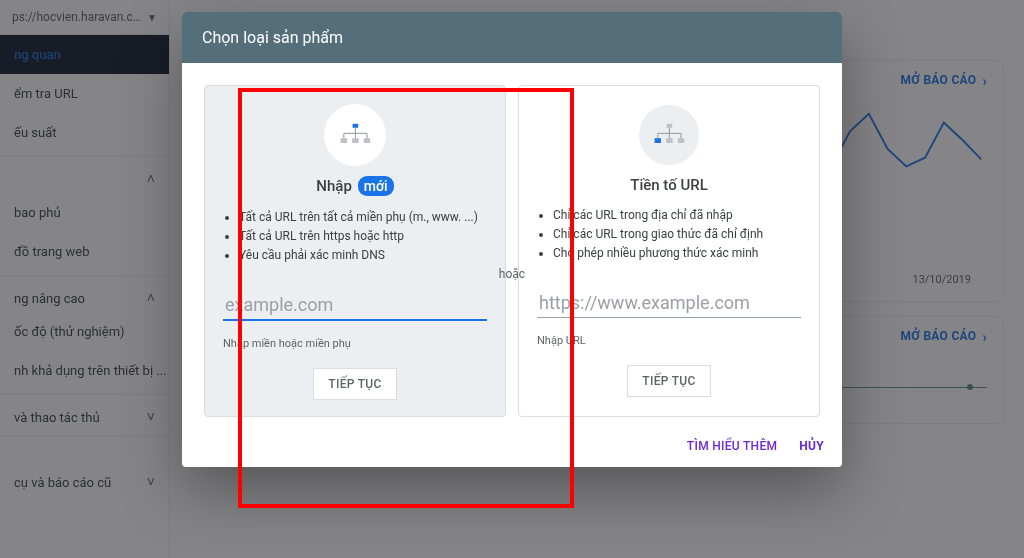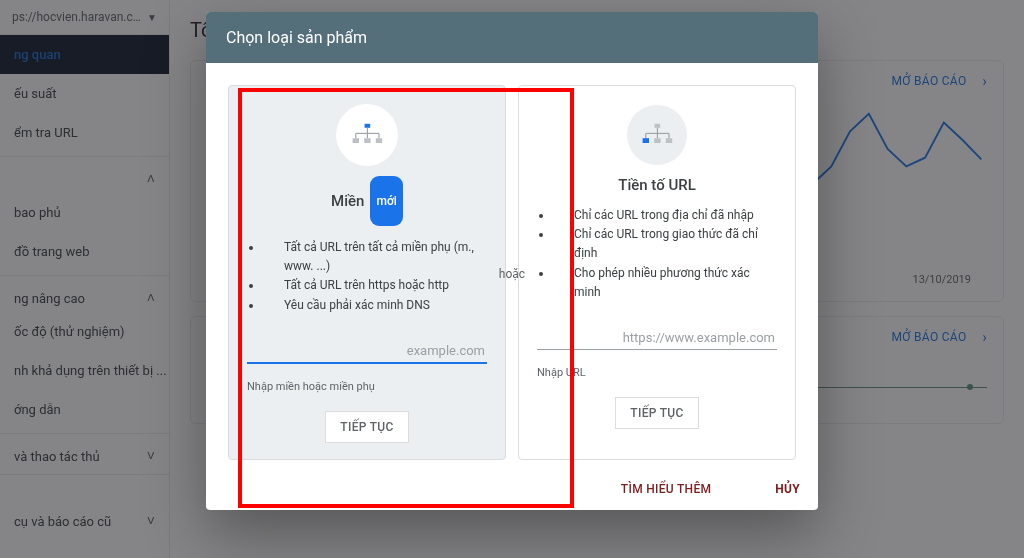--- a/index.html
+++ b/index.html
@@ -20,39 +20,39 @@
 .nav-item.selected { background: #0f172a; color: #1967d2; font-weight: 500; }
 .nav-group-header { padding: 10px 14px 6px; font-size: 13px; color: #3c4043; display: flex; justify-content: space-between; align-items: center; }
 .nav-group-header .chev { font-size: 14px; color: #5f6368; }
 .nav-sep { height: 1px; background: #e8eaed; margin: 4px 0; }
 
 .main { flex: 1; position: relative; padding: 18px 20px 0 20px; overflow: hidden; }
 .page-title { font-size: 20px; color: #202124; margin-bottom: 18px; }
 
 .card { border: 1px solid #e8eaed; border-radius: 6px; padding: 12px 16px; margin-bottom: 14px; }
 .card-head { display: flex; justify-content: flex-end; }
-.open-report { color: #1a73e8; font-size: 12px; font-weight: 400; letter-spacing: .3px; display: flex; align-items: center; gap: 16px; cursor: pointer; }
+.open-report { color: #1a73e8; font-size: 12px; font-weight: 700; letter-spacing: .3px; display: flex; align-items: flex-start; gap: 6px; cursor: pointer; }
 .open-report .chev-r { font-size: 14px; color: #1a73e8; }
 
 .chart-area { height: 190px; position: relative; margin-top: 10px; }
 .chart-svg { width: 100%; height: 170px; }
 .xaxis { display: flex; justify-content: space-between; color: #5f6368; font-size: 11px; padding: 0 16px; }
 
 .flat-line { height: 48px; position: relative; margin-top: 18px; }
 .flat-line .line { height: 1px; background: #5f8f7a; width: 100%; position: absolute; top: 24px; }
 .flat-line .dot { width: 6px; height: 6px; border-radius: 50%; background: #5f8f7a; position: absolute; top: 21px; right: 14px; }
 
 
 .backdrop {
   position: absolute; inset: 0; background: rgba(32,33,36,0.55);
 }
 
 .dialog {
   position: absolute; top: 12px; left: 50%; transform: translateX(-50%);
-  width: 612px; background: #fff; border-radius: 4px;
+  width: 660px; background: #fff; border-radius: 4px;
   box-shadow: 0 24px 60px rgba(0,0,0,.35);
 }
 .dialog-header {
   background: #546e7a; color: #fff; padding: 16px 20px; font-size: 16px; font-weight: 400;
   border-top-left-radius: 4px; border-top-right-radius: 4px;
 }
 .dialog-body {
   display: flex; align-items: stretch; gap: 12px; padding: 22px 22px 12px 22px;
   position: relative;
 }
@@ -62,47 +62,47 @@
   background: #fff;
 }
 .option-card.selected { background: #eceff1; }
 .option-icon {
   width: 62px; height: 62px; border-radius: 50%; background: #fff; margin: 0 auto 10px;
   display: flex; align-items: center; justify-content: center; border: 1px solid #fff;
 }
 .option-card:not(.selected) .option-icon { background: #eceff1; }
 .sitemap-svg { width: 32px; height: 24px; }
 .option-title { text-align: center; font-size: 15px; color: #3c4043; font-weight: 500; display: flex; align-items: center; justify-content: center; gap: 6px; margin-bottom: 12px; }
-.badge-new { background: #1a73e8; color: #fff; font-size: 12px; font-weight: 500; border-radius: 9px; padding: 18px 6px; }
+.badge-new { background: #1a73e8; color: #fff; font-size: 14px; font-weight: 500; border-radius: 9px; padding: 2px 6px; }
 .bullets { font-size: 12px; color: #3c4043; padding-left: 16px; margin-bottom: 18px; line-height: 1.6; }
-.bullets li { list-style: disc; padding-left: 21px; }
+.bullets li { list-style: disc; }
 
 .field { margin-top: 6px; }
 .field input {
   width: 100%; border: none; border-bottom: 1px solid #9aa0a6; background: transparent;
-  font-size: 13px; color: #0f172a; padding: 4px 2px; text-align: right;
+  font-size: 18px; color: #0f172a; padding: 4px 2px;
 }
 .option-card.selected .field input { border-bottom: 2px solid #1a73e8; }
 .field input::placeholder { color: #9aa0a6; }
 .helper { font-size: 11px; color: #5f6368; margin-top: 16px; }
 
 .continue { margin-top: 18px; align-self: center; }
 .btn-outline {
   border: 1px solid #dadce0; background: #fff; color: #5f6368; font-size: 12px; font-weight: 500;
   padding: 8px 14px; border-radius: 0; letter-spacing: .3px; cursor: pointer;
 }
 .or-sep {
   position: absolute; left: 50%; top: 204px; transform: translate(-50%, 0);
   font-size: 12px; color: #5f6368;
 }
 .dialog-footer {
   display: flex; justify-content: flex-end; gap: 22px; padding: 10px 18px 14px;
   border-top: 0;
 }
-.link-btn { background: none; border: none; color: #7f1d1d; font-size: 12px; font-weight: 500; letter-spacing: .3px; cursor: pointer; margin-left: 42px; }
+.link-btn { background: none; border: none; color: #6d28d9; font-size: 12px; font-weight: 500; letter-spacing: .3px; cursor: pointer; }
 
 .highlight-box {
   position: absolute; border: 4px solid #ff0000;
   top: 88px; left: 238px; width: 336px; height: 420px;
   pointer-events: none; z-index: 50;
 }
 
 
 .ellipsis { white-space: nowrap; overflow: hidden; text-overflow: ellipsis; }
 </style>
@@ -112,24 +112,24 @@
 <div class="app">
   <div class="sidebar">
     <div class="property-selector">
       <span class="ellipsis">ps://hocvien.haravan.com/</span>
       <span class="caret">▼</span>
     </div>
     <div class="nav-item selected">
         <span>ng quan</span>
       </div>
     <div class="nav-item">
+        <span>ểm tra URL</span>
+      </div>
+    <div class="nav-item">
         <span>ếu suất</span>
-      </div>
-    <div class="nav-item">
-        <span>ểm tra URL</span>
       </div>
     <div class="nav-sep"></div>
     <div class="nav-group-header">
         <span></span>
         <span class="chev">˄</span>
       </div>
     <div class="nav-item">
         <span>bao phủ</span>
       </div>
     <div class="nav-item">
@@ -138,23 +138,20 @@
     <div class="nav-sep"></div>
     <div class="nav-group-header">
         <span>ng nâng cao</span>
         <span class="chev">˄</span>
       </div>
     <div class="nav-item">
         <span>ốc độ (thử nghiệm)</span>
       </div>
     <div class="nav-item ellipsis">
         <span>nh khả dụng trên thiết bị ...</span>
-      </div>
-    <div class="nav-item">
-        <span>ớng dẫn</span>
       </div>
     <div class="nav-sep"></div>
     <div class="nav-group-header">
         <span>và thao tác thủ</span>
         <span class="chev">˅</span>
       </div>
     <div class="nav-sep"></div>
     <div class="nav-group-header" style="margin-top:28px">
         <span>cụ và báo cáo cũ</span>
         <span class="chev">˅</span>
@@ -210,21 +207,21 @@
           <line x1="6" y1="12" x2="35" y2="12" stroke="#9aa0a6" stroke-width="1.4"></line>
           <line x1="6" y1="12" x2="6" y2="18" stroke="#9aa0a6" stroke-width="1.4"></line>
           <line x1="20.5" y1="12" x2="20.5" y2="18" stroke="#9aa0a6" stroke-width="1.4"></line>
           <line x1="35" y1="12" x2="35" y2="18" stroke="#9aa0a6" stroke-width="1.4"></line>
           <rect x="2" y="18" width="8" height="6" fill="#bdc1c6"></rect>
           <rect x="16.5" y="18" width="8" height="6" fill="#bdc1c6"></rect>
           <rect x="31" y="18" width="8" height="6" fill="#bdc1c6"></rect>
         </svg>
       </div>
       <div class="option-title">
-        <span>Miền</span>
+        <span>Nhập</span>
         <span class="badge-new">mới</span>
       </div>
       <ul class="bullets">
         <li>Tất cả URL trên tất cả miền phụ (m., www. ...)</li>
         <li>Tất cả URL trên https hoặc http</li>
         <li>Yêu cầu phải xác minh DNS</li>
       </ul>
       <div class="field">
         <input type="text" placeholder="example.com" style="">
         <div class="helper">Nhập miền hoặc miền phụ</div>

